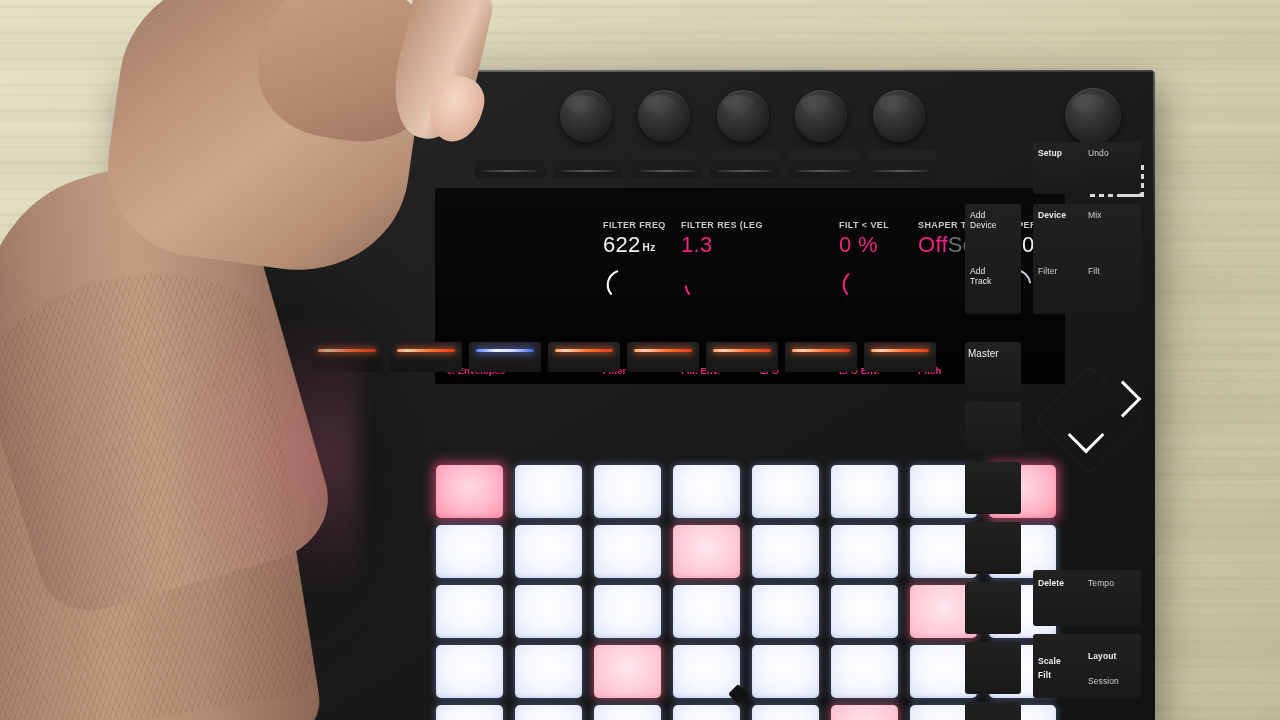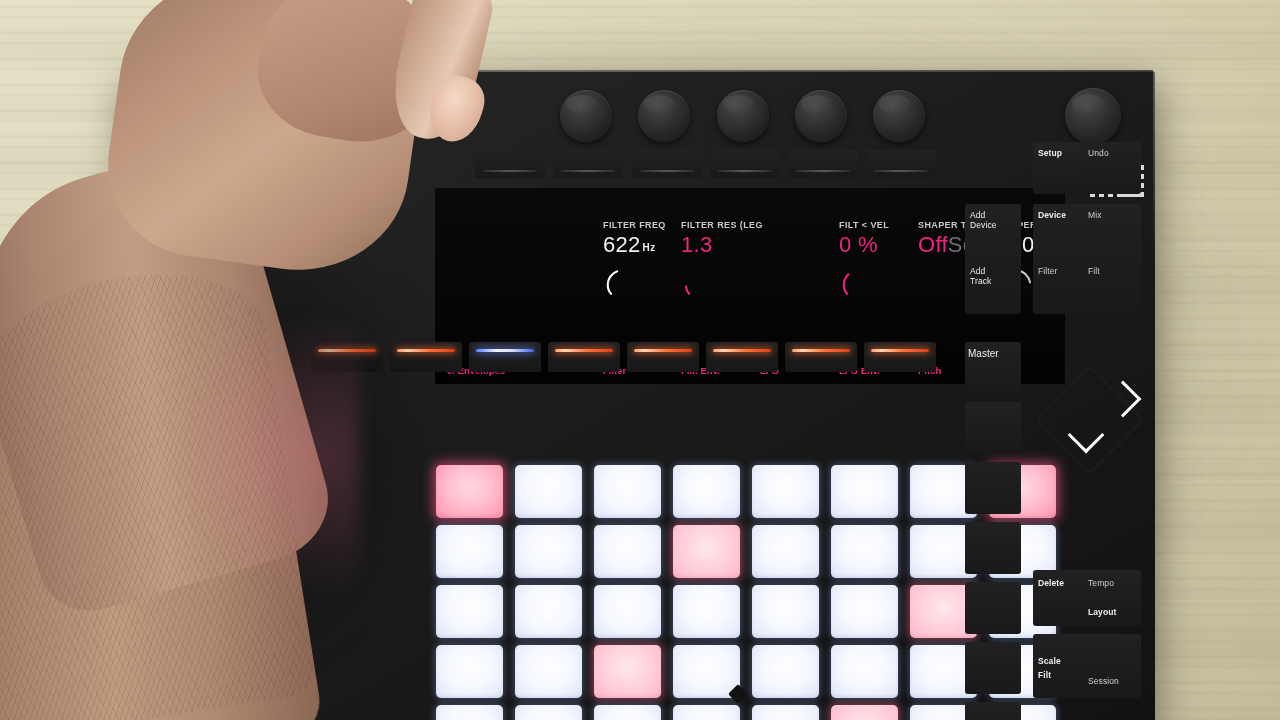--- a/index.html
+++ b/index.html
@@ -513,21 +513,21 @@
       <span>Delete</span>
     </div>
   <div class="rbtn dimtext" style="left:958px; top:502px; background:none;">
       <span>Tempo</span>
     </div>
 
   <div class="rpanel" style="left:908px; top:564px; width:108px; height:64px;"></div>
   <div class="rbtn bold" style="left:908px; top:564px; height:30px; background:none;margin-top:16px;">
       <span>Scale</span>
     </div>
-  <div class="rbtn bold" style="left:958px; top:531px; height:30px; background:none;">
+  <div class="rbtn bold" style="left:958px; top:575px; height:30px; background:none;">
       <span>Layout</span>
     </div>
   <div class="rbtn bold" style="left:908px; top:594px; height:30px; background:none;">
       <span>Filt</span>
     </div>
   <div class="rbtn dimtext" style="left:958px; top:592px; height:30px; background:none;margin-top:8px;">
       <span>Session</span>
     </div>
 </div>
 

